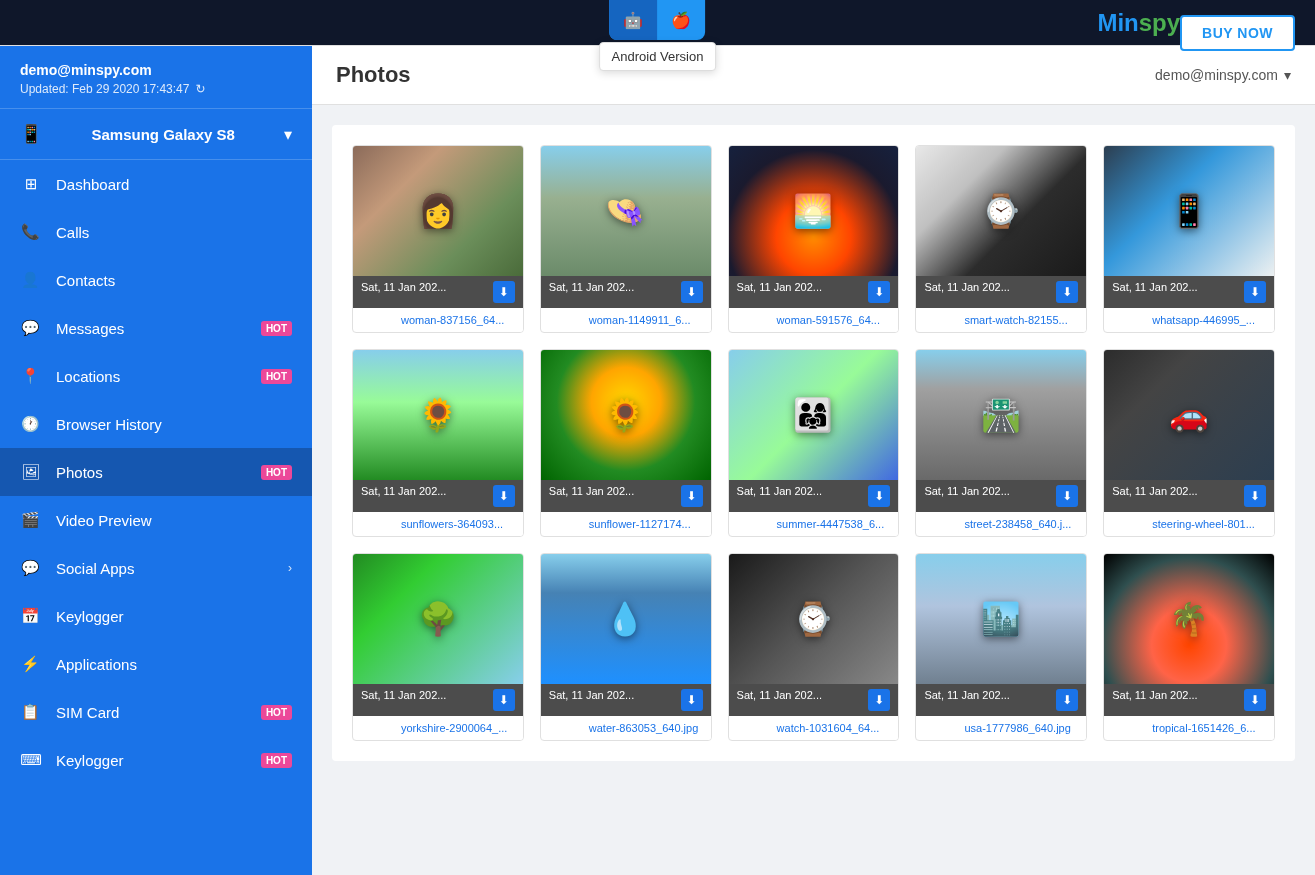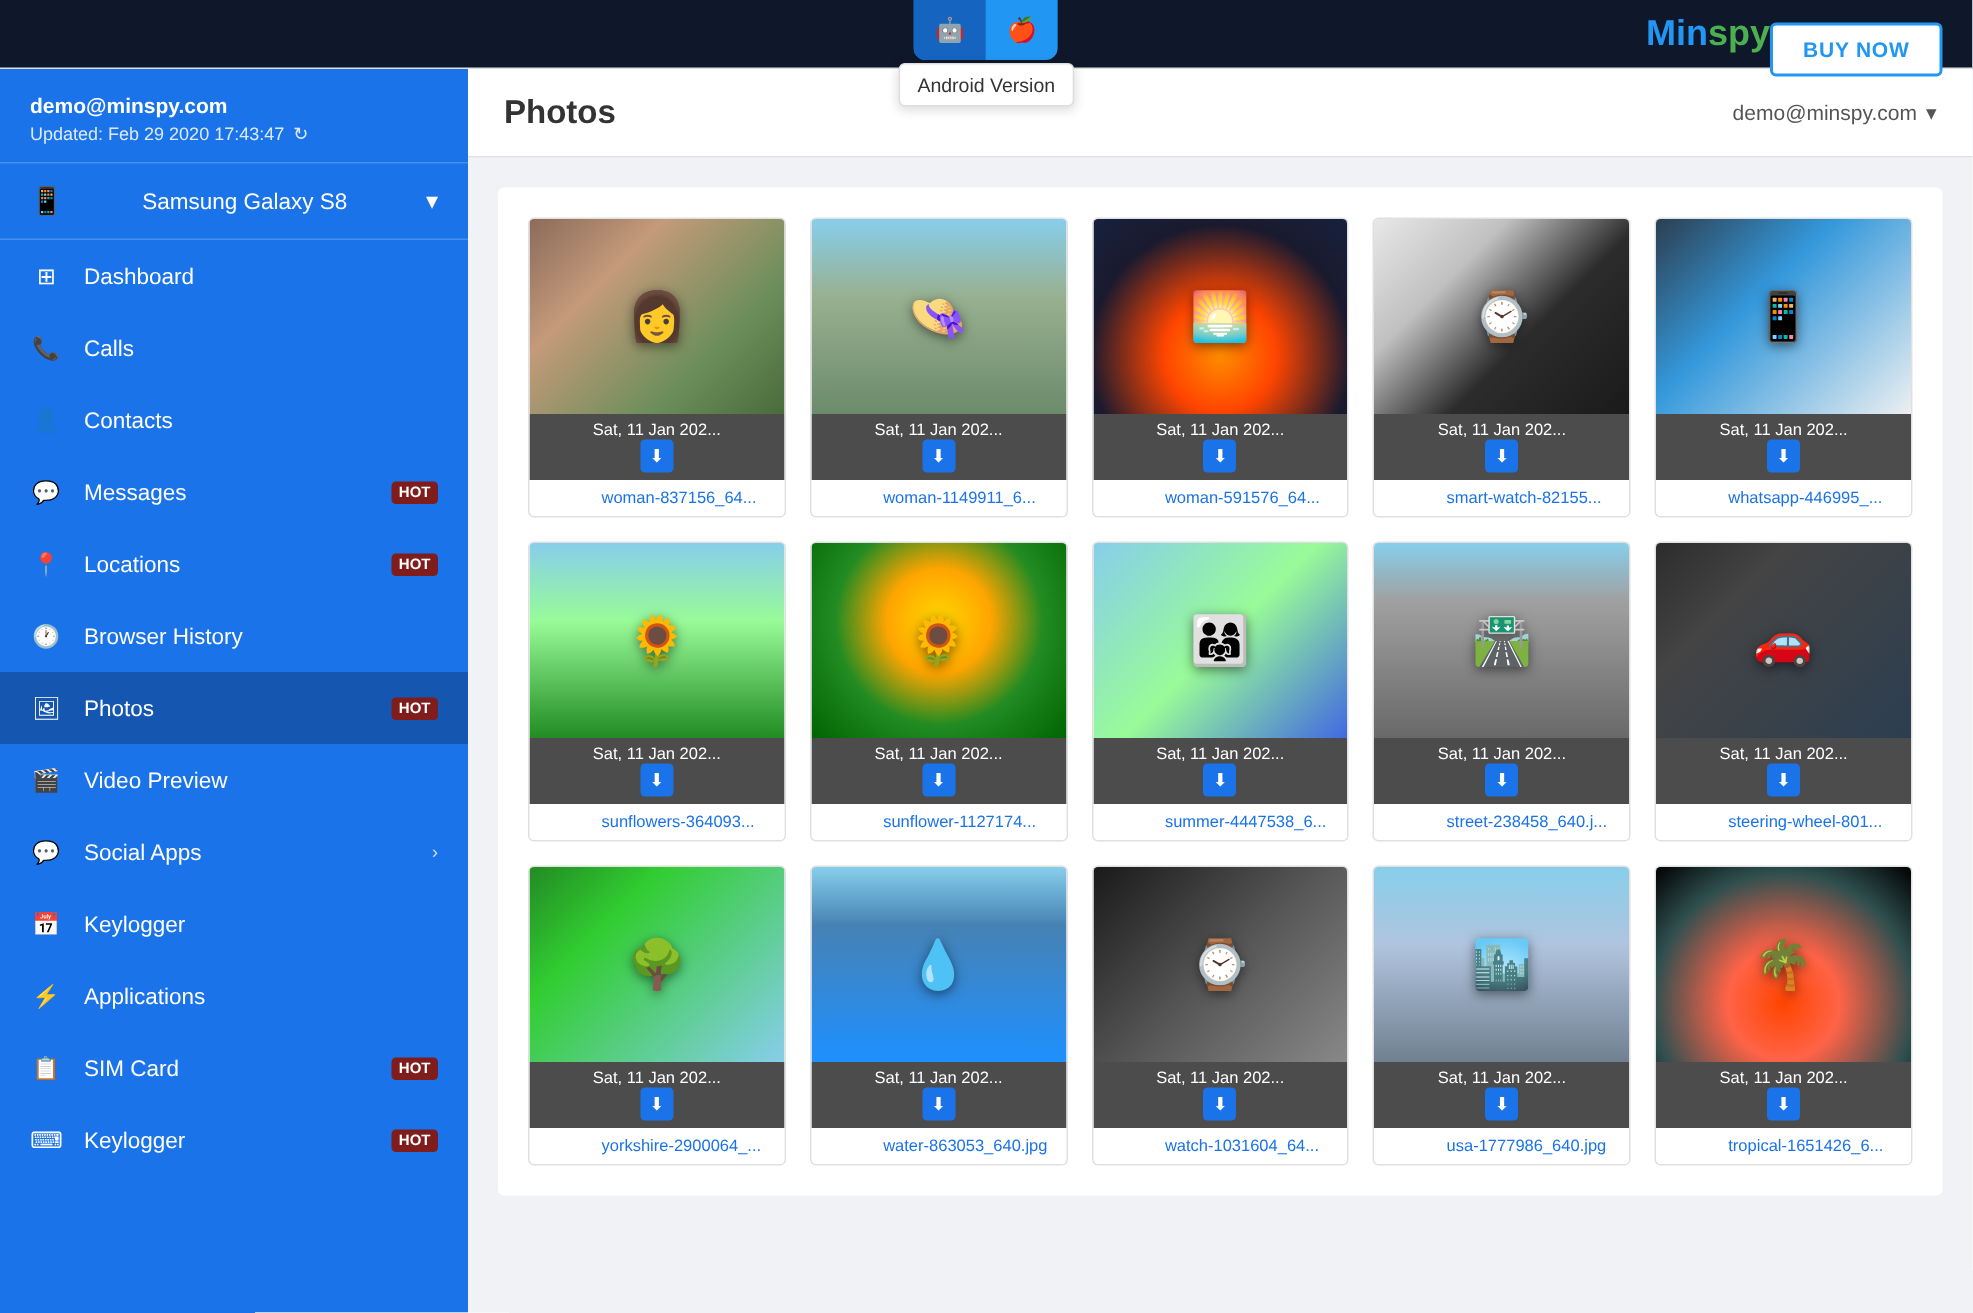--- a/index.html
+++ b/index.html
@@ -109,21 +109,21 @@
     .device-selector {
       display: flex;
       align-items: center;
       justify-content: space-between;
       padding: 14px 20px;
       border-bottom: 1px solid rgba(255,255,255,0.2);
       cursor: pointer;
     }
     .device-selector .device-name {
       font-size: 15px;
-      font-weight: 400;
+      font-weight: 700;
     }
     .sidebar-nav { flex: 1; }
     .nav-item {
       display: flex;
       align-items: center;
       padding: 13px 20px;
       cursor: pointer;
       gap: 14px;
       font-size: 15px;
       transition: background 0.15s;
@@ -133,21 +133,21 @@
     .nav-item .nav-icon {
       width: 22px;
       height: 22px;
       display: flex;
       align-items: center;
       justify-content: center;
       flex-shrink: 0;
     }
     .nav-item .nav-label { flex: 1; }
     .hot-badge {
-      background: #7f1d1d;
+      background: #ec4899;
       color: white;
       font-size: 10px;
       font-weight: bold;
       padding: 2px 5px;
       border-radius: 3px;
       margin-left: 4px;
     }
     .nav-arrow {
       opacity: 0.8;
       font-size: 12px;
@@ -204,23 +204,22 @@
       border-radius: 4px;
       overflow: hidden;
       cursor: pointer;
     }
     .photo-date-bar {
       background: rgba(0,0,0,0.7);
       color: white;
       font-size: 11px;
       padding: 5px 8px;
       display: flex;
-      align-items: center;
+      align-items: flex-start;
       justify-content: space-between;
-      flex-direction: column;
     }
     .download-btn {
       background: #1A73E8;
       border: none;
       color: white;
       width: 22px;
       height: 22px;
       border-radius: 3px;
       cursor: pointer;
       display: flex;

